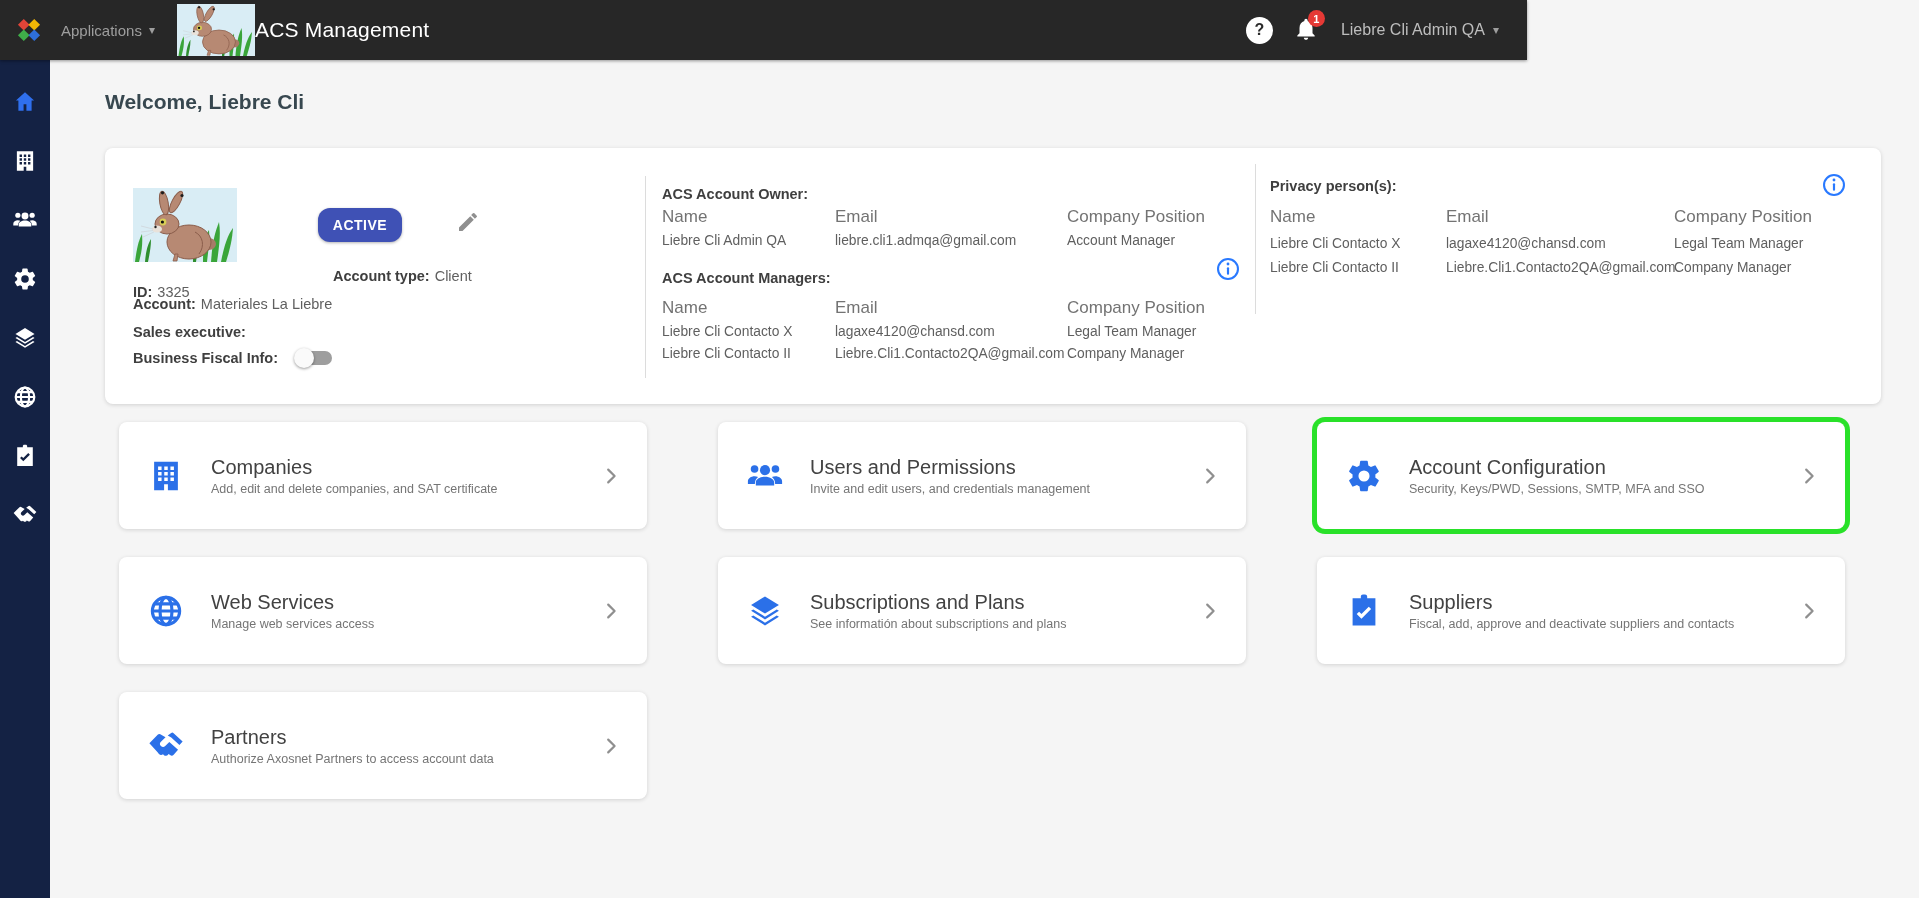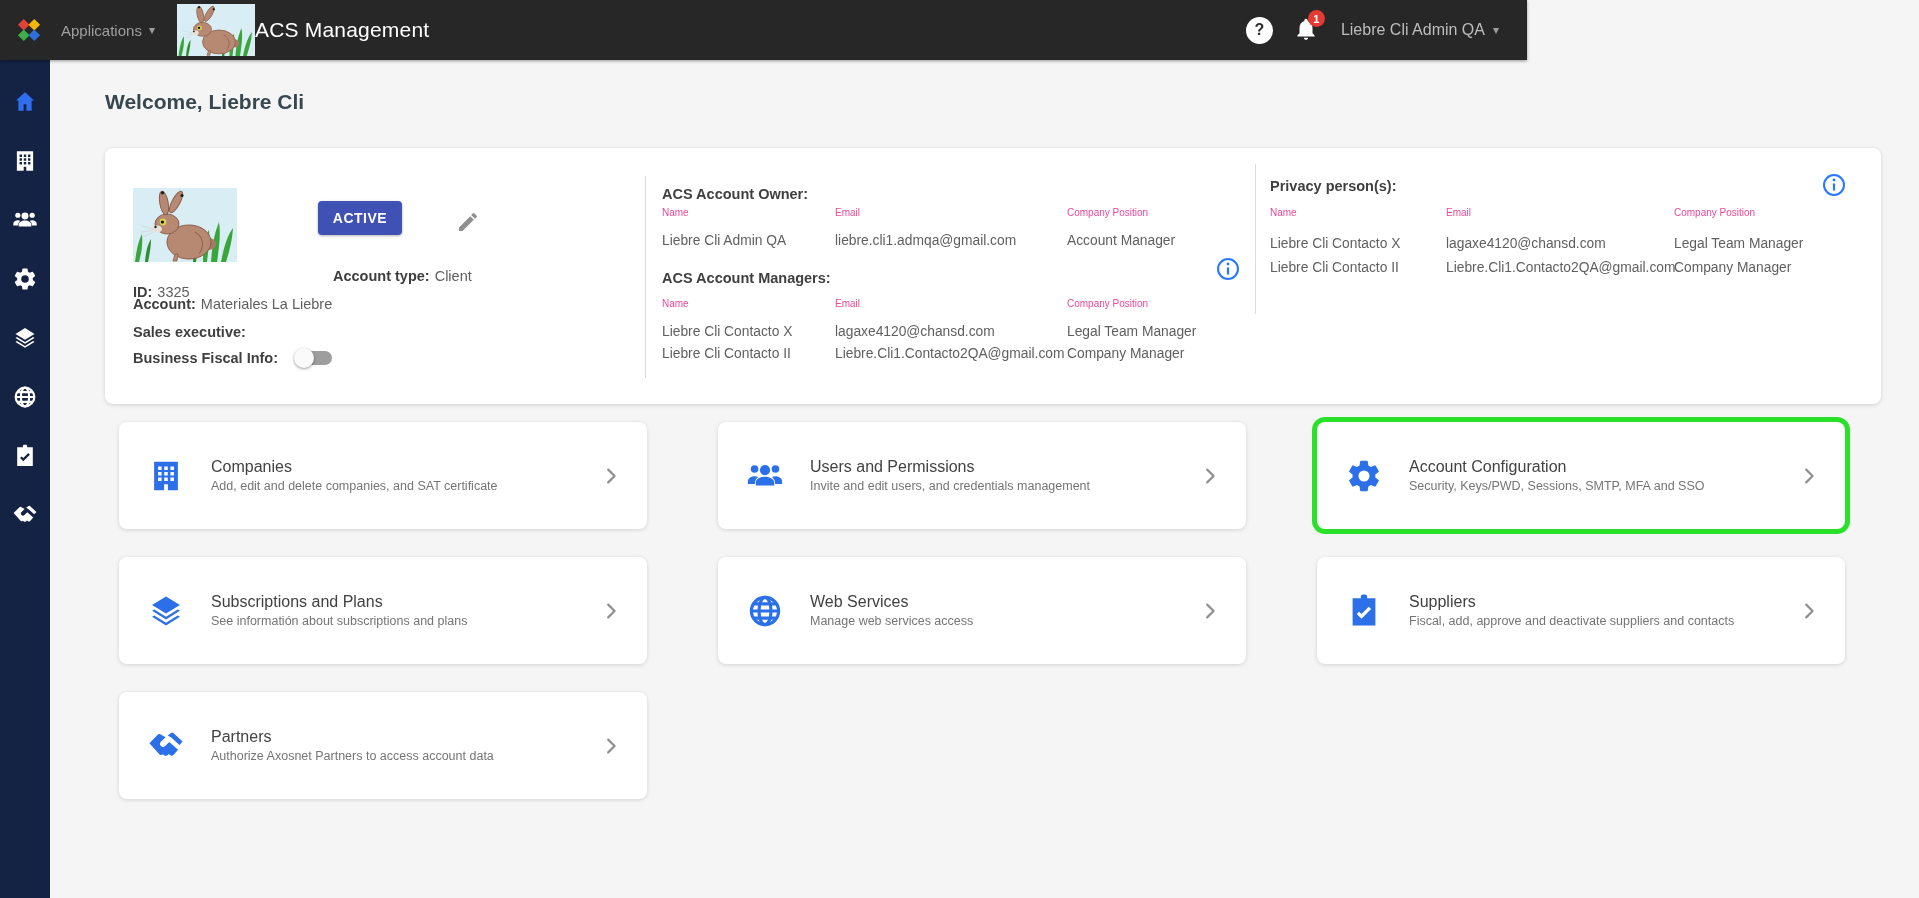--- a/index.html
+++ b/index.html
@@ -39,57 +39,57 @@
 
   
   .main { position:absolute; left:50px; top:60px; width:1869px; height:838px; }
   .welcome { position:absolute; left:55px; top:30px; font-size:21px; font-weight:bold;
     color:#37474f; }
 
   
   .acct-card { position:absolute; left:55px; top:88px; width:1776px; height:256px;
     background:#ffffff; border-radius:8px; box-shadow:0 1px 4px rgba(0,0,0,.15); }
   .avatar { position:absolute; left:28px; top:40px; width:104px; height:74px; }
-  .status-badge { position:absolute; left:213px; top:53px; width:84px; height:34px;
+  .status-badge { position:absolute; left:213px; top:60px; width:84px; height:34px;
     background:#3f51b5; color:#ffffff; font-size:14px; font-weight:bold; letter-spacing:.5px;
-    border:none; border-radius:4px; display:flex; align-items:center; justify-content:center;
+    border:none; border-radius:12px; display:flex; align-items:center; justify-content:center;
     box-shadow:0 1px 3px rgba(0,0,0,.3); cursor:pointer; }
   .edit-btn { position:absolute; left:350px; top:62px; width:26px; height:26px;
     background:none; border:none; cursor:pointer; padding:0; }
   .edit-btn svg { width:24px; height:24px; color:#8f8f8f; }
   .f-row { position:absolute; font-size:14.5px; color:#5f5f5f; display:flex; align-items:center; }
   .f-row b { color:#3f3f3f; margin-right:5px; }
   .toggle { position:relative; width:35px; height:14px; border-radius:7px;
     background:#9e9e9e; margin-left:14px; cursor:pointer; }
   .toggle .knob { position:absolute; left:-3px; top:-3px; width:20px; height:20px;
     border-radius:50%; background:#fafafa; box-shadow:0 1px 3px rgba(0,0,0,.4); }
   .vdiv { position:absolute; width:1px; background:#dcdcdc; }
   .vdiv.d1 { left:540px; top:28px; height:202px; }
   .vdiv.d2 { left:1150px; top:16px; height:150px; }
   .sect-title { position:absolute; font-size:14.5px; font-weight:bold; color:#3f3f3f; }
   .tbl-row { position:absolute; display:grid; font-size:14px; }
   .colB .tbl-row, .tbl-row.gB { grid-template-columns:173px 232px 1fr; width:560px; }
   .tbl-row.gC { grid-template-columns:176px 228px 1fr; width:600px; }
-  .tbl-row.hdr { font-size:10px; color:#ec4899; }
+  .tbl-row.hdr { font-size:17px; color:#737373; }
   .tbl-row.val { color:#5f5f5f; font-size:13.8px; }
   .info-btn { position:absolute; width:26px; height:26px; background:none; border:none;
     padding:0; cursor:pointer; }
   .info-btn svg { width:26px; height:26px; color:#2979ff; }
 
   
   .cards-grid { position:absolute; left:69px; top:362px; width:1726px;
     display:grid; grid-template-columns:528px 528px 528px; column-gap:71px; row-gap:28px; }
   .nav-card { position:relative; height:107px; background:#ffffff; border-radius:8px;
     box-shadow:0 1px 4px rgba(0,0,0,.14); display:flex; align-items:center;
     padding:0 24px 0 28px; cursor:pointer; }
   .nav-card.highlight { box-shadow:0 0 0 5px #29e129, 0 1px 4px rgba(0,0,0,.14); }
   .nc-icon { width:38px; height:38px; flex:0 0 auto; color:#2b70e8; }
   .nc-icon svg { width:38px; height:38px; }
   .nc-text { margin-left:26px; }
-  .nc-title { font-size:16px; color:#424242; }
+  .nc-title { font-size:20px; color:#424242; }
   .nc-sub { font-size:12.5px; color:#757575; margin-top:3px; }
   .nc-chev { margin-left:auto; width:24px; height:24px; color:#8f8f8f; flex:0 0 auto; }
   .hidden-defs { position:absolute; width:0; height:0; overflow:hidden; }
 </style>
 </head>
 <body>
 
 <svg class="hidden-defs" xmlns="http://www.w3.org/2000/svg">
   <defs>
     <g id="icon-home">
@@ -381,46 +381,46 @@
           <span class="nc-title" style="display:block">Account Configuration</span>
           <span class="nc-sub" style="display:block">Security, Keys/PWD, Sessions, SMTP, MFA and SSO</span>
         </span>
       <svg class="nc-chev" viewBox="0 0 24 24">
           <use href="#icon-chevron-right"></use>
         </svg>
     </div>
 
     <div class="nav-card">
       <span class="nc-icon"><svg viewBox="0 0 24 24">
+            <use href="#icon-globe"></use>
+          </svg></span>
+      <span class="nc-text">
+          <span class="nc-title" style="display:block">Web Services</span>
+          <span class="nc-sub" style="display:block">Manage web services access</span>
+        </span>
+      <svg class="nc-chev" viewBox="0 0 24 24">
+          <use href="#icon-chevron-right"></use>
+        </svg>
+    </div>
+
+    <div class="nav-card">
+      <span class="nc-icon"><svg viewBox="0 0 24 24">
             <use href="#icon-layers"></use>
           </svg></span>
       <span class="nc-text">
           <span class="nc-title" style="display:block">Subscriptions and Plans</span>
           <span class="nc-sub" style="display:block">See informatión about subscriptions and plans</span>
         </span>
       <svg class="nc-chev" viewBox="0 0 24 24">
           <use href="#icon-chevron-right"></use>
         </svg>
     </div>
 
     <div class="nav-card">
       <span class="nc-icon"><svg viewBox="0 0 24 24">
-            <use href="#icon-globe"></use>
-          </svg></span>
-      <span class="nc-text">
-          <span class="nc-title" style="display:block">Web Services</span>
-          <span class="nc-sub" style="display:block">Manage web services access</span>
-        </span>
-      <svg class="nc-chev" viewBox="0 0 24 24">
-          <use href="#icon-chevron-right"></use>
-        </svg>
-    </div>
-
-    <div class="nav-card">
-      <span class="nc-icon"><svg viewBox="0 0 24 24">
             <use href="#icon-clipboard-check"></use>
           </svg></span>
       <span class="nc-text">
           <span class="nc-title" style="display:block">Suppliers</span>
           <span class="nc-sub" style="display:block">Fiscal, add, approve and deactivate suppliers and contacts</span>
         </span>
       <svg class="nc-chev" viewBox="0 0 24 24">
           <use href="#icon-chevron-right"></use>
         </svg>
     </div>

